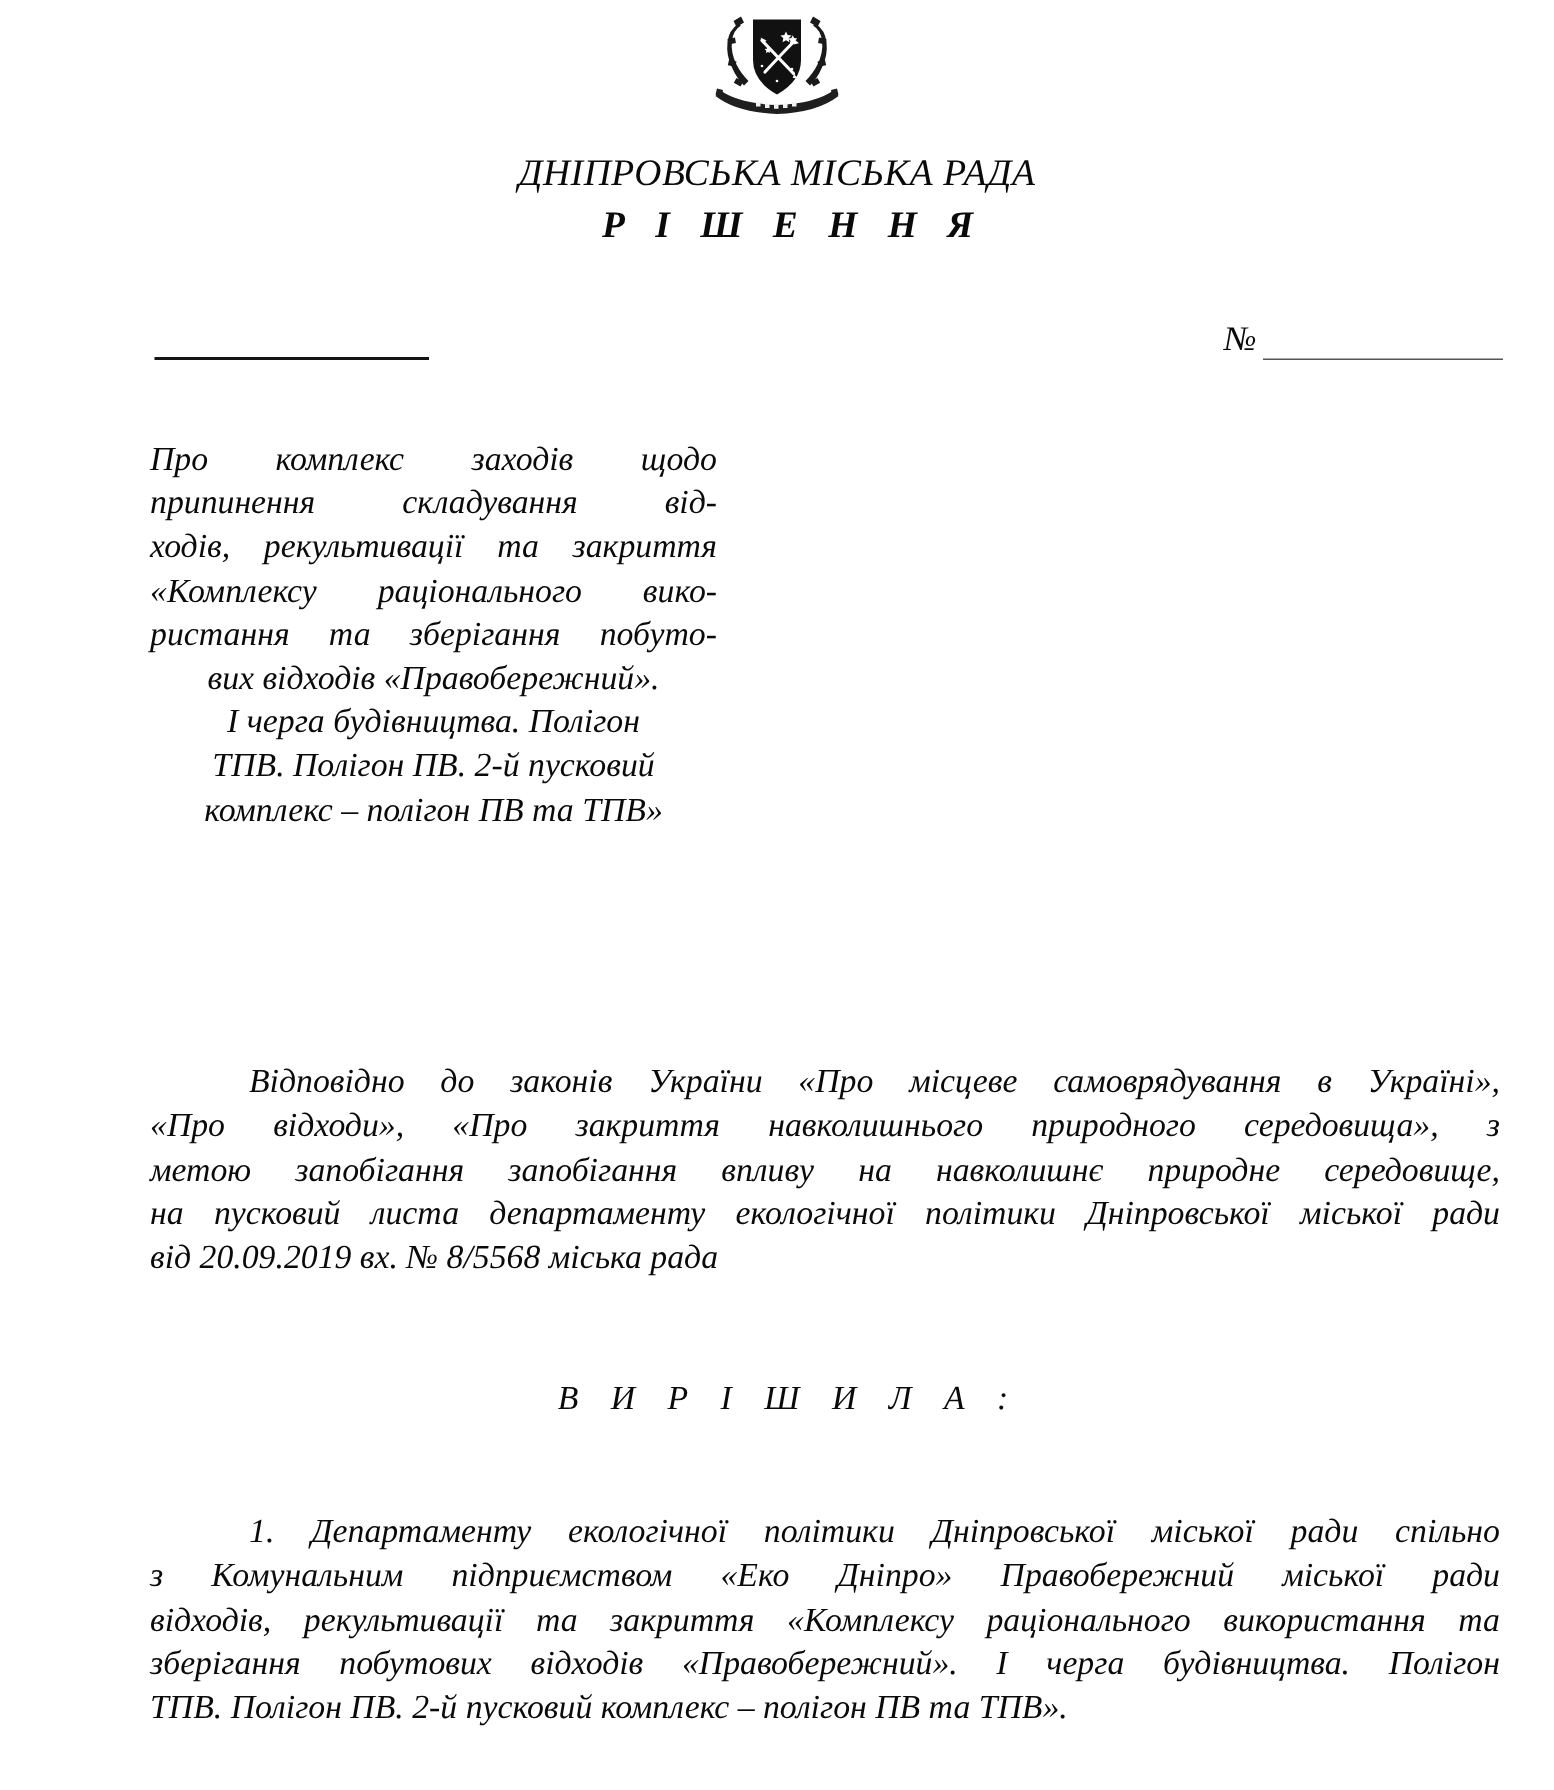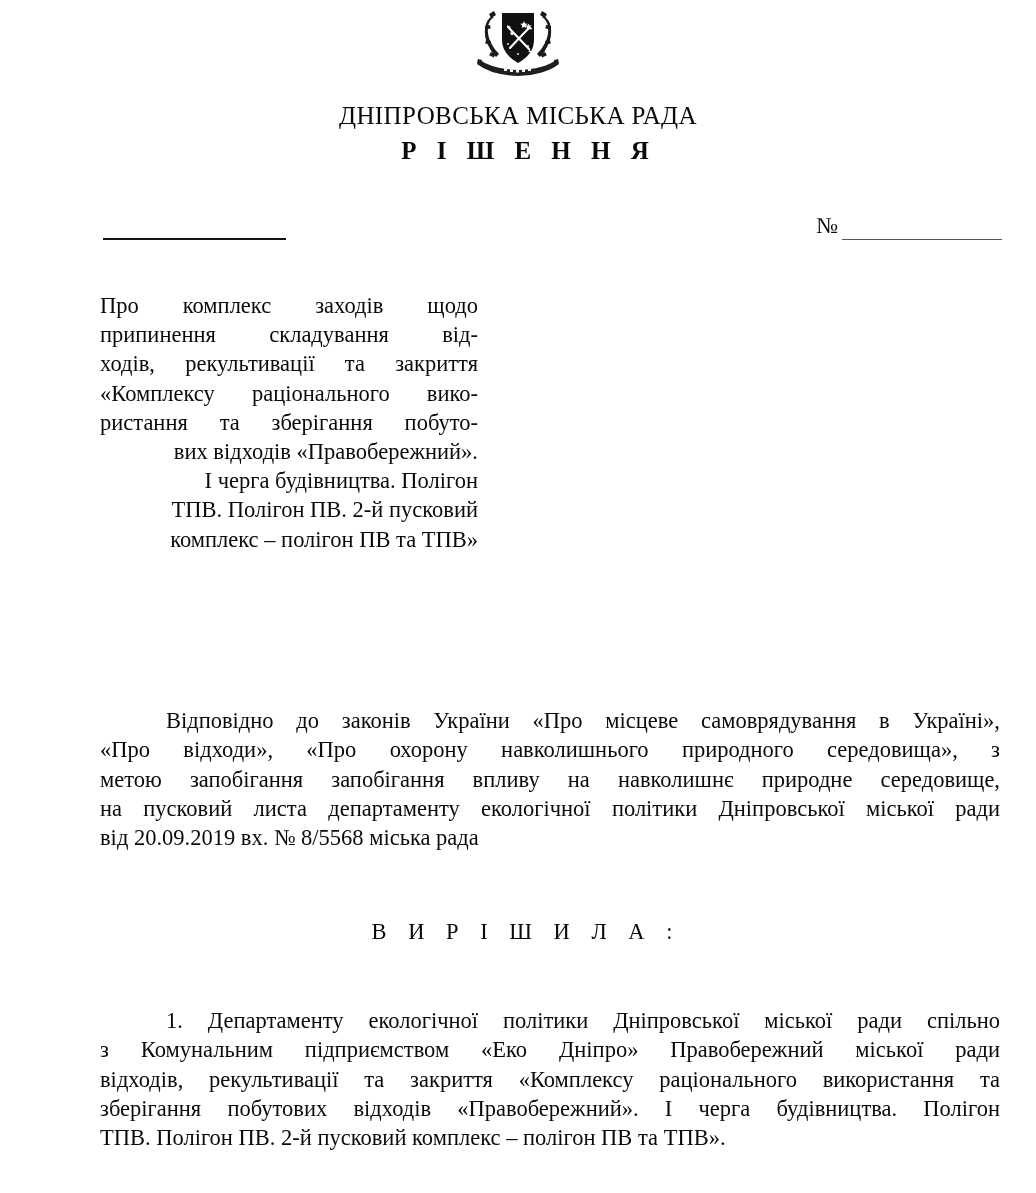--- a/index.html
+++ b/index.html
@@ -14,20 +14,21 @@
     overflow: hidden;
     font-family: "Liberation Serif", "DejaVu Serif", serif;
     color: #0a0a0a;
   }
 
   .page {
     position: absolute;
     inset: 0;
     width: 1036px;
     height: 1193px;
+    font-style: italic;
   }
 
   
   .emblem-wrap {
     position: absolute;
     left: 0;
     top: 2px;
     width: 1036px;
     text-align: center;
   }
@@ -108,21 +109,21 @@
     width: 378px;
     font-size: 22.5px;
     line-height: 29.2px;
   }
   .subject .just {
     text-align: justify;
     text-align-last: justify;
     margin: 0;
   }
   .subject .flat {
-    text-align: right;
+    text-align: center;
     margin: 0;
   }
 
   
   .preamble {
     position: absolute;
     left: 100px;
     top: 706px;
     width: 900px;
     font-size: 22.5px;
@@ -234,21 +235,21 @@
     <p class="just">«Комплексу раціонального вико-</p>
     <p class="just">ристання та зберігання побуто-</p>
     <p class="flat">вих відходів «Правобережний».</p>
     <p class="flat">І черга будівництва. Полігон</p>
     <p class="flat">ТПВ. Полігон ПВ. 2-й пусковий</p>
     <p class="flat">комплекс – полігон ПВ та ТПВ»</p>
   </div>
 
   <div class="preamble">
     <p class="body-line"><span class="lead-indent"></span><span>Відповідно до законів України «Про місцеве самоврядування в Україні»,</span></p>
-    <p class="body-line">«Про відходи», «Про охорону навколишнього природного середовища», з</p>
+    <p class="body-line">«Про відходи», «Про закриття навколишнього природного середовища», з</p>
     <p class="body-line">метою запобігання запобігання впливу на навколишнє природне середовище,</p>
     <p class="body-line">на пусковий листа департаменту екологічної політики Дніпровської міської ради</p>
     <p class="body-line last">від 20.09.2019 вх. № 8/5568 міська рада</p>
   </div>
 
   <div class="resolved">В И Р І Ш И Л А :</div>
 
   <div class="item1">
     <p class="body-line"><span class="lead-indent"></span><span>1.  Департаменту екологічної політики Дніпровської міської ради спільно</span></p>
     <p class="body-line">з Комунальним підприємством «Еко Дніпро» Правобережний міської ради</p>

